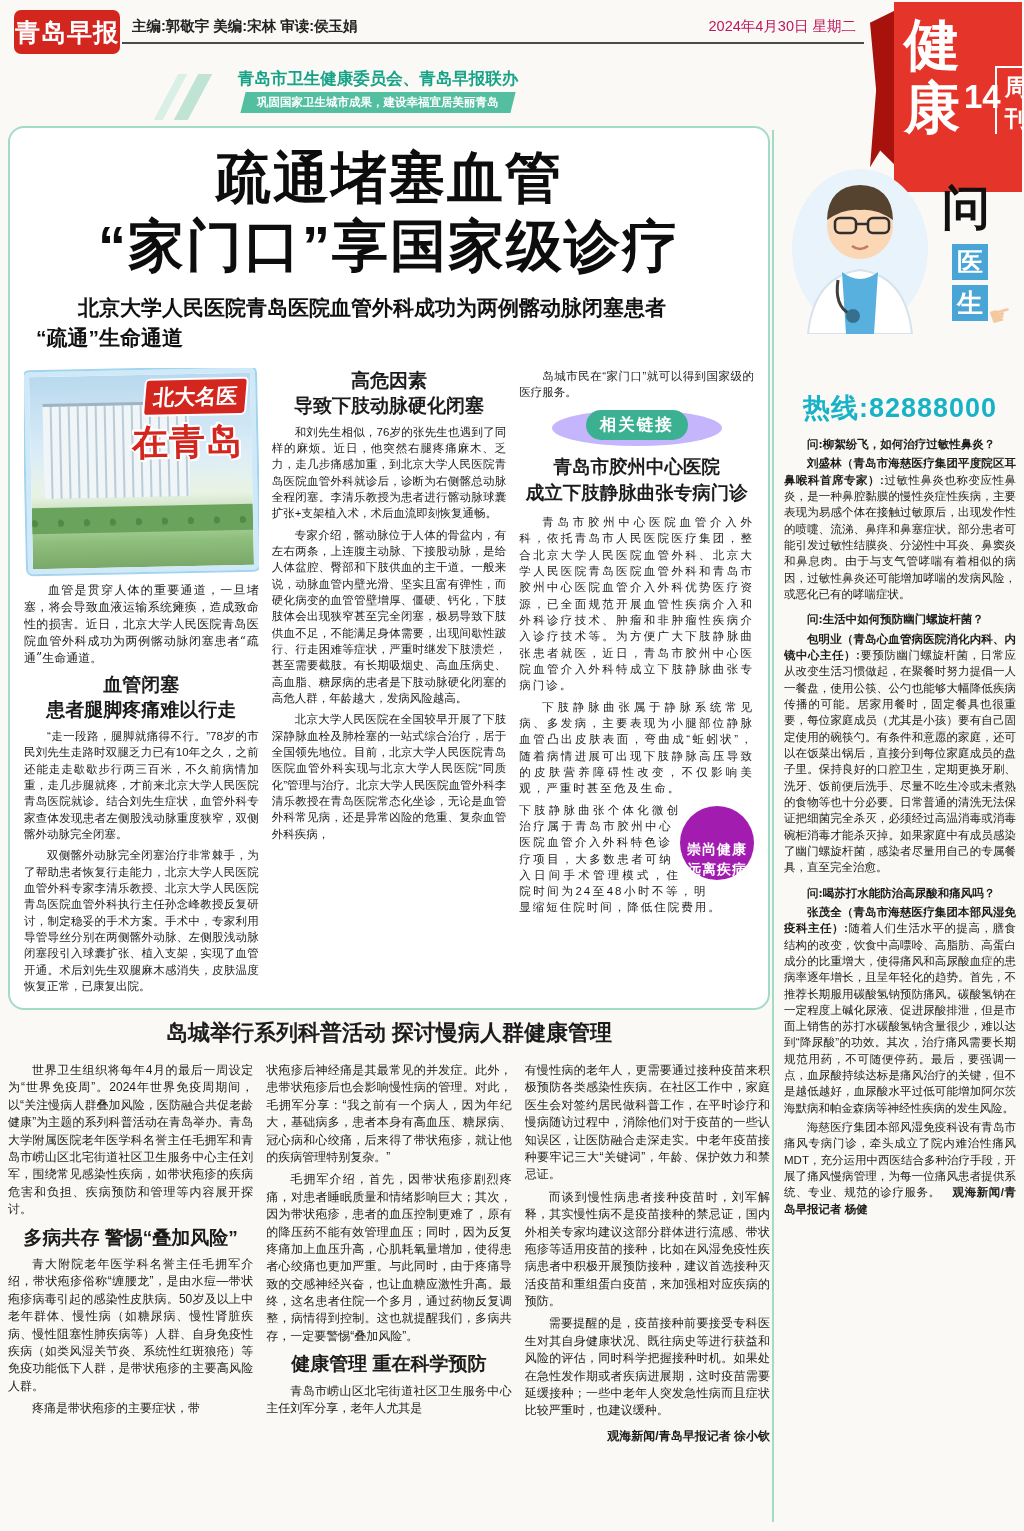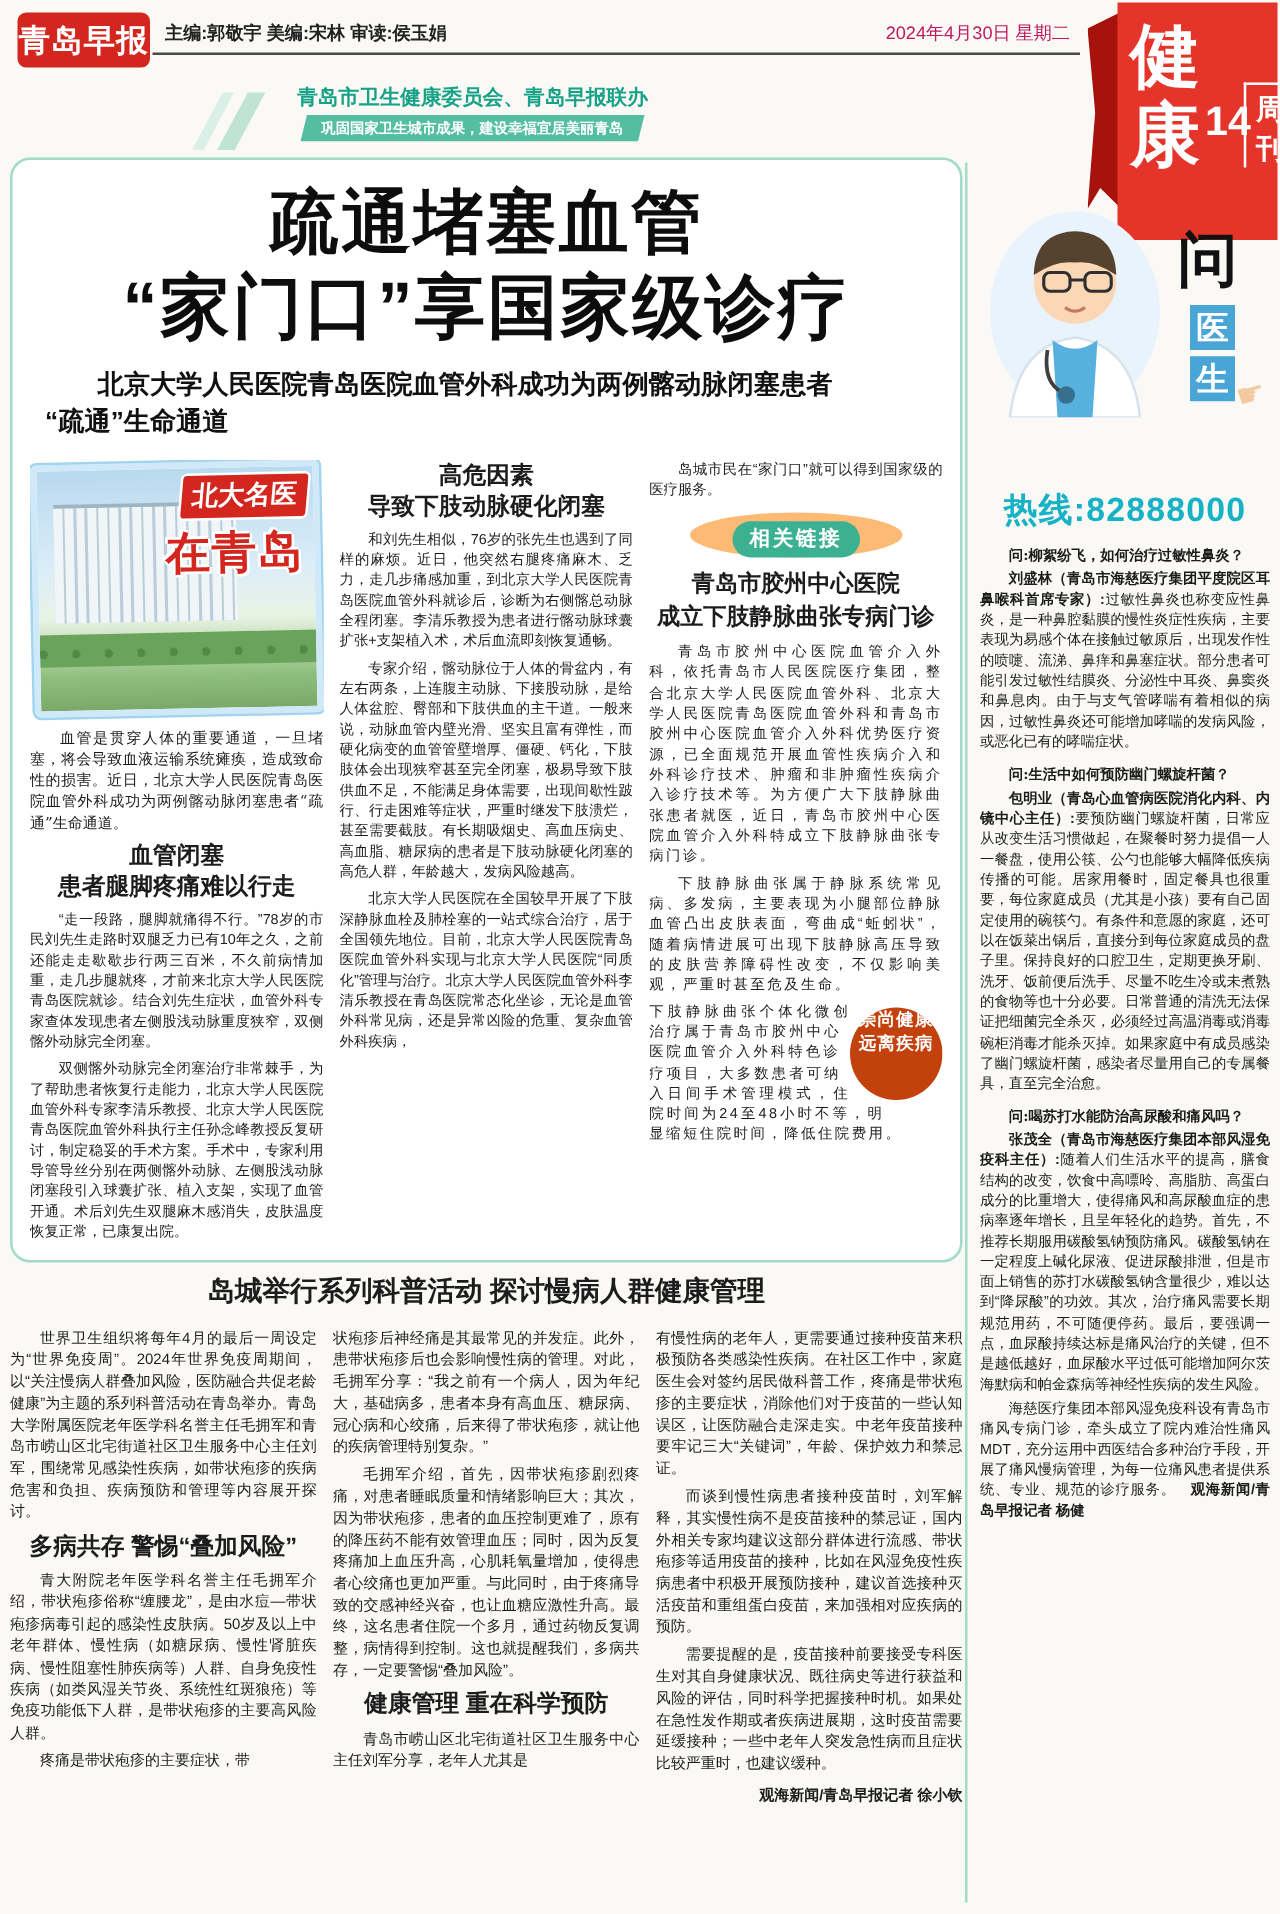--- a/index.html
+++ b/index.html
@@ -51,26 +51,26 @@
         repeating-linear-gradient(90deg,#f0f5f8 0 7px,#b9ccd8 7px 9px),linear-gradient(#eef3f6,#cfdde6);
         border-top:3px solid #9fb4c2;}
   .trees{position:absolute;left:0;bottom:18%;width:100%;height:14%;
          background:radial-gradient(circle at 10% 60%,#4f8a47 12%,transparent 13%) 0 0/26px 100% repeat-x,#6aa35b;}
   .ptag1{position:absolute;right:5px;top:6px;background:#d3261f;color:#fff;font-weight:900;font-size:21px;
          padding:2px 8px;transform:skewX(-6deg);border-radius:3px;box-shadow:0 0 0 2px #fff;}
   .ptag2{position:absolute;right:8px;top:42px;color:#d3261f;font-weight:900;font-size:36px;letter-spacing:1px;
          text-shadow:-2px 0 #fff,2px 0 #fff,0 -2px #fff,0 2px #fff,-2px -2px #fff,2px 2px #fff;}
   
   .spaced{letter-spacing:2px;}
-  .rel-outer{width:170px;height:36px;margin:10px auto 8px;background:#fdba74;border-radius:50%;
-             display:flex;align-items:flex-end;justify-content:center;}
+  .rel-outer{width:170px;height:36px;margin:10px auto 8px;background:#c4b5fd;border-radius:50%;
+             display:flex;align-items:flex-start;justify-content:center;}
   .rel-inner{background:#3cb191;color:#fff;border-radius:15px;padding:3px 14px;font-size:16.5px;font-weight:900;letter-spacing:2px;}
   .rel-head{text-align:center;font-size:18.5px;font-weight:900;line-height:1.4;margin:2px 0 8px;}
-  .stamp{float:right;width:74px;height:74px;border-radius:50%;background:#c2410c;color:#fff;
-         display:flex;flex-direction:column;align-items:center;justify-content:flex-start;
+  .stamp{float:right;width:74px;height:74px;border-radius:50%;background:#a21caf;color:#fff;
+         display:flex;flex-direction:column;align-items:center;justify-content:flex-end;
          font-size:14px;font-weight:bold;letter-spacing:1px;margin:4px 0 4px 8px;shape-outside:circle(50%);}
   .byline{font-weight:900;text-indent:2em;}
   .cont{text-indent:0 !important;}
   
   .vline{position:absolute;left:772px;top:130px;width:2px;height:1392px;background:#a3dac8;}
   
   .sidebar{position:absolute;left:784px;top:132px;width:232px;height:1392px;overflow:hidden;}
   .doc-area{position:relative;height:258px;}
   .doc-svg{position:absolute;left:6px;top:22px;}
   .ask{position:absolute;right:26px;top:44px;font-size:48px;font-weight:900;color:#111;}
@@ -227,19 +227,19 @@
       <p>青大附院老年医学科名誉主任毛拥军介绍，带状疱疹俗称“缠腰龙”，是由水痘—带状疱疹病毒引起的感染性皮肤病。50岁及以上中老年群体、慢性病（如糖尿病、慢性肾脏疾病、慢性阻塞性肺疾病等）人群、自身免疫性疾病（如类风湿关节炎、系统性红斑狼疮）等免疫功能低下人群，是带状疱疹的主要高风险人群。</p>
       <p>疼痛是带状疱疹的主要症状，带</p>
     </div>
     <div class="bcol">
       <p class="cont">状疱疹后神经痛是其最常见的并发症。此外，患带状疱疹后也会影响慢性病的管理。对此，毛拥军分享：“我之前有一个病人，因为年纪大，基础病多，患者本身有高血压、糖尿病、冠心病和心绞痛，后来得了带状疱疹，就让他的疾病管理特别复杂。”</p>
       <p>毛拥军介绍，首先，因带状疱疹剧烈疼痛，对患者睡眠质量和情绪影响巨大；其次，因为带状疱疹，患者的血压控制更难了，原有的降压药不能有效管理血压；同时，因为反复疼痛加上血压升高，心肌耗氧量增加，使得患者心绞痛也更加严重。与此同时，由于疼痛导致的交感神经兴奋，也让血糖应激性升高。最终，这名患者住院一个多月，通过药物反复调整，病情得到控制。这也就提醒我们，多病共存，一定要警惕“叠加风险”。</p>
       <p class="b-sec">健康管理 重在科学预防</p>
       <p>青岛市崂山区北宅街道社区卫生服务中心主任刘军分享，老年人尤其是</p>
     </div>
     <div class="bcol">
-      <p class="cont">有慢性病的老年人，更需要通过接种疫苗来积极预防各类感染性疾病。在社区工作中，家庭医生会对签约居民做科普工作，疼痛是带状疱疹的主要症状，消除他们对于疫苗的一些认知误区，让医防融合走深走实。中老年疫苗接种要牢记三大“关键词”，年龄、保护效力和禁忌证。</p>
+      <p class="cont">有慢性病的老年人，更需要通过接种疫苗来积极预防各类感染性疾病。在社区工作中，家庭医生会对签约居民做科普工作，在平时诊疗和慢病随访过程中，消除他们对于疫苗的一些认知误区，让医防融合走深走实。中老年疫苗接种要牢记三大“关键词”，年龄、保护效力和禁忌证。</p>
       <p>而谈到慢性病患者接种疫苗时，刘军解释，其实慢性病不是疫苗接种的禁忌证，国内外相关专家均建议这部分群体进行流感、带状疱疹等适用疫苗的接种，比如在风湿免疫性疾病患者中积极开展预防接种，建议首选接种灭活疫苗和重组蛋白疫苗，来加强相对应疾病的预防。</p>
       <p>需要提醒的是，疫苗接种前要接受专科医生对其自身健康状况、既往病史等进行获益和风险的评估，同时科学把握接种时机。如果处在急性发作期或者疾病进展期，这时疫苗需要延缓接种；一些中老年人突发急性病而且症状比较严重时，也建议缓种。</p>
       <p class="b-byline">观海新闻/青岛早报记者 徐小钦</p>
     </div>
   </div>
 </div>
 
 </body></html>

